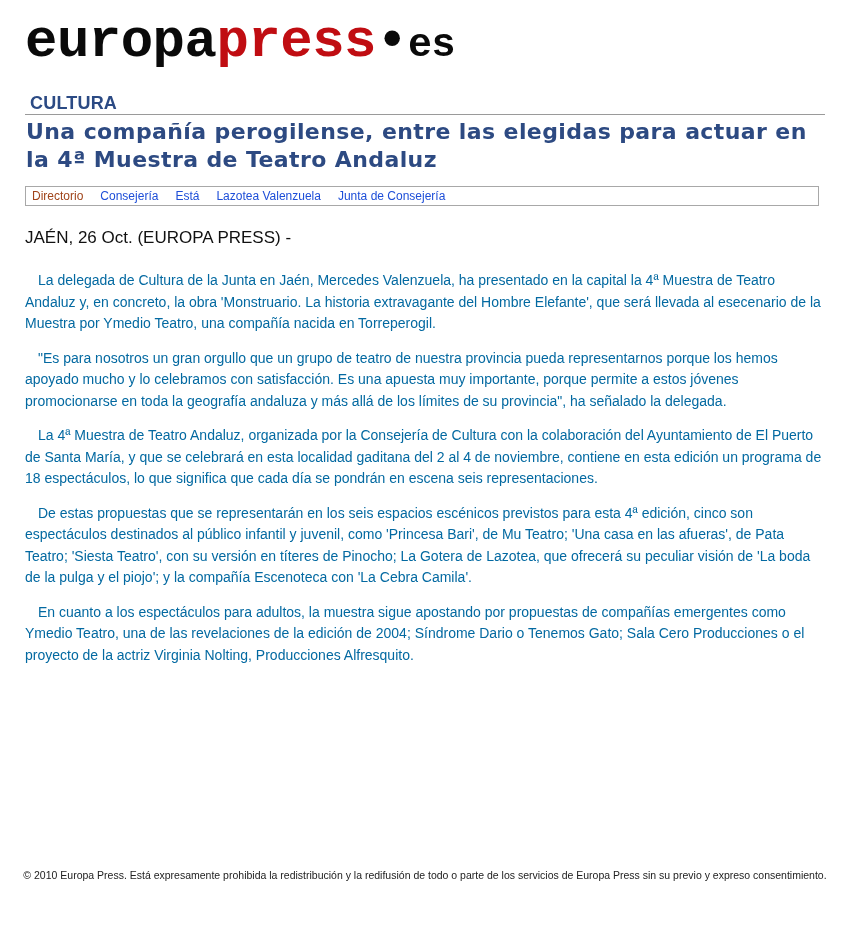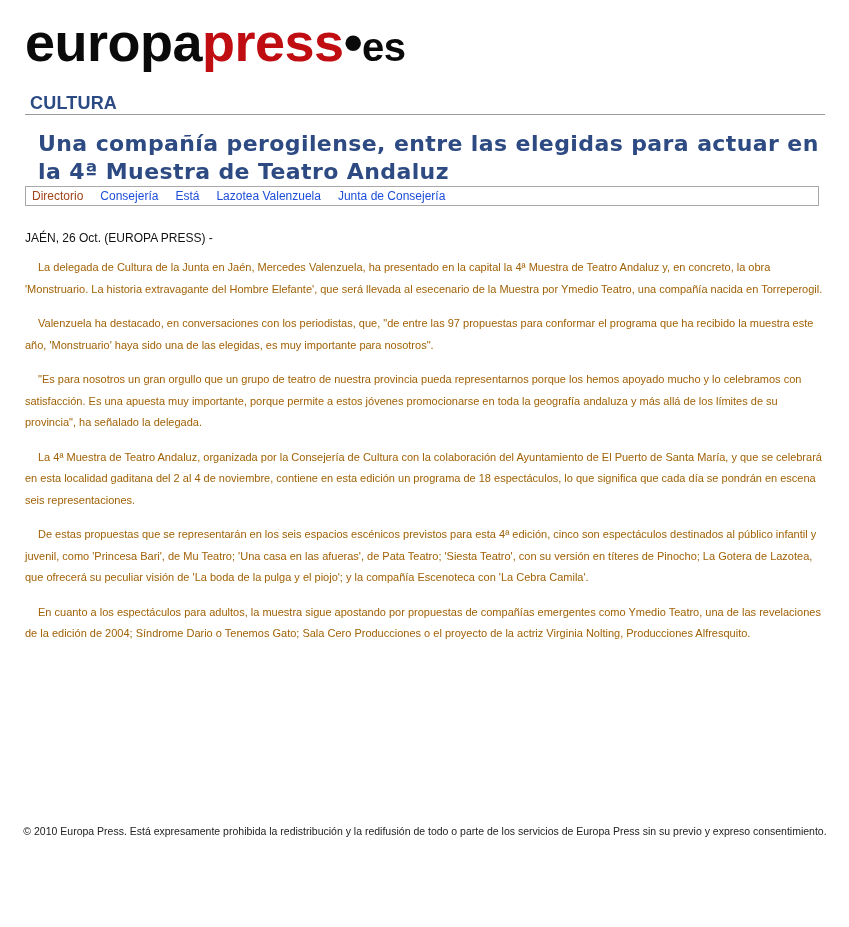--- a/index.html
+++ b/index.html
@@ -12,21 +12,21 @@
       height: 927px;
       position: relative;
       overflow: hidden;
       font-family: "Liberation Sans", sans-serif;
       color: #111111;
     }
     .logo {
       position: absolute;
       left: 25px;
       top: 12px;
-      font-family: Liberation Sans, sans-serif;
+      font-family: Liberation Mono, monospace;
       font-weight: bold;
       font-size: 54px;
       line-height: 60px;
       letter-spacing: -0.5px;
       white-space: nowrap;
     }
     .logo .europa { color: #0a0a0a; }
     .logo .press { color: #c00d12; }
     .logo .dot { color: #0a0a0a; }
     .logo .es { color: #0a0a0a; font-size: 40px; }
@@ -45,21 +45,21 @@
       top: 114px;
       width: 800px;
       height: 0;
       border-top: 1px solid #9a9a9a;
     }
     .headline {
       position: absolute;
       left: 26px;
       top: 118px;
       width: 790px;
-      margin: 12px;
+      margin: 0;
       font-family: "DejaVu Sans", sans-serif;
       font-weight: bold;
       font-size: 22px;
       line-height: 28px;
       color: #2d4a82;
       letter-spacing: 0.4px;
     }
     .directory {
       position: absolute;
       left: 25px;
@@ -78,41 +78,41 @@
       color: #1d4ed8;
       cursor: pointer;
     }
     .directory .dir-label {
       color: #a0441a;
     }
     .dateline {
       position: absolute;
       left: 25px;
       top: 228px;
-      font-size: 12px;
+      font-size: 17px;
       line-height: 20px;
       color: #111111;
     }
     .article-body {
       position: absolute;
       left: 25px;
-      top: 257px;
+      top: 270px;
       width: 800px;
-      font-size: 11px;
+      font-size: 14px;
       line-height: 21.5px;
-      color: #a16207;
+      color: #0369a1;
     }
     .article-body p {
       margin: 0 0 13px 0;
       text-indent: 13px;
     }
     .footer {
       position: absolute;
       left: 20px;
-      top: 824px;
+      top: 868px;
       width: 810px;
       text-align: center;
       font-size: 10.5px;
       line-height: 15px;
       color: #222222;
     }
   </style>
 </head>
 <body>
 
@@ -130,20 +130,19 @@
   <span>Consejería</span>
   <span>Está</span>
   <span>Lazotea Valenzuela</span>
   <span>Junta de Consejería</span>
 </div>
 
 <div class="dateline">JAÉN, 26 Oct. (EUROPA PRESS) -</div>
 
 <div class="article-body">
   <p>La delegada de Cultura de la Junta en Jaén, Mercedes Valenzuela, ha presentado en la capital la 4ª Muestra de Teatro Andaluz y, en concreto, la obra 'Monstruario. La historia extravagante del Hombre Elefante', que será llevada al esecenario de la Muestra por Ymedio Teatro, una compañía nacida en Torreperogil.</p>
-  <p>Valenzuela ha destacado, en conversaciones con los periodistas, que, "de entre las 97 propuestas para conformar el programa que ha recibido la muestra este año, 'Monstruario' haya sido una de las elegidas, es muy importante para nosotros".</p>
   <p>"Es para nosotros un gran orgullo que un grupo de teatro de nuestra provincia pueda representarnos porque los hemos apoyado mucho y lo celebramos con satisfacción. Es una apuesta muy importante, porque permite a estos jóvenes promocionarse en toda la geografía andaluza y más allá de los límites de su provincia", ha señalado la delegada.</p>
   <p>La 4ª Muestra de Teatro Andaluz, organizada por la Consejería de Cultura con la colaboración del Ayuntamiento de El Puerto de Santa María, y que se celebrará en esta localidad gaditana del 2 al 4 de noviembre, contiene en esta edición un programa de 18 espectáculos, lo que significa que cada día se pondrán en escena seis representaciones.</p>
   <p>De estas propuestas que se representarán en los seis espacios escénicos previstos para esta 4ª edición, cinco son espectáculos destinados al público infantil y juvenil, como 'Princesa Bari', de Mu Teatro; 'Una casa en las afueras', de Pata Teatro; 'Siesta Teatro', con su versión en títeres de Pinocho; La Gotera de Lazotea, que ofrecerá su peculiar visión de 'La boda de la pulga y el piojo'; y la compañía Escenoteca con 'La Cebra Camila'.</p>
   <p>En cuanto a los espectáculos para adultos, la muestra sigue apostando por propuestas de compañías emergentes como Ymedio Teatro, una de las revelaciones de la edición de 2004; Síndrome Dario o Tenemos Gato; Sala Cero Producciones o el proyecto de la actriz Virginia Nolting, Producciones Alfresquito.</p>
 </div>
 
 <div class="footer">© 2010 Europa Press. Está expresamente prohibida la redistribución y la redifusión de todo o parte de los servicios de Europa Press sin su previo y expreso consentimiento.</div>
 
 </body></html>

